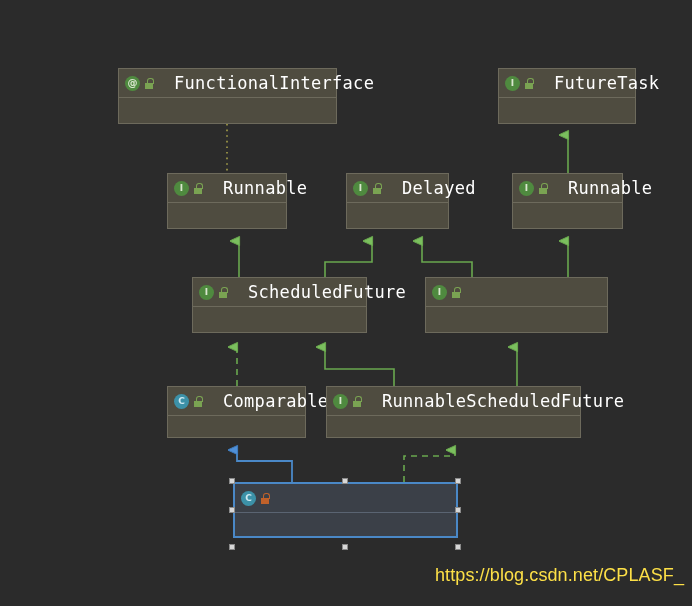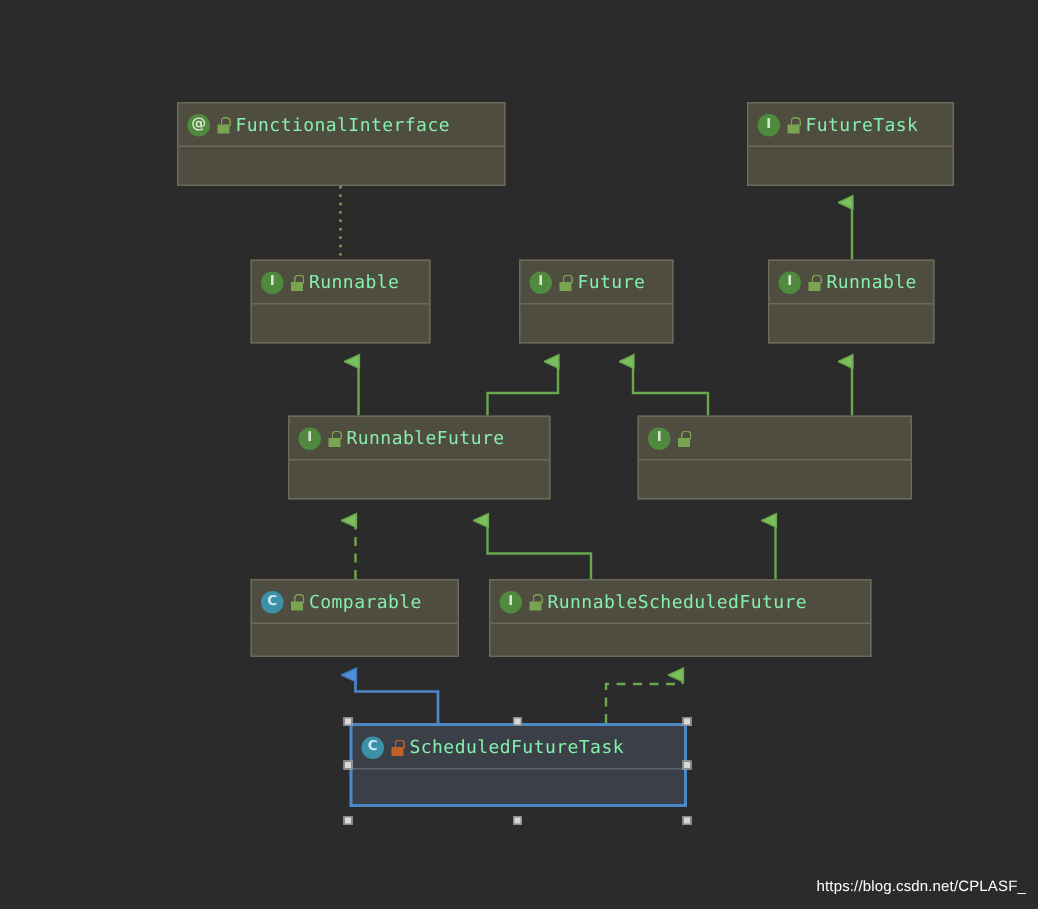--- a/index.html
+++ b/index.html
@@ -38,24 +38,24 @@
     height: 29px;
     padding: 0 10px 0 6px;
     border-bottom: 1px solid #6d6a5c;
     box-sizing: border-box;
     white-space: nowrap;
   }
   .node .body {
     height: 100%;
   }
   .node .nm {
-    color: #86efac;
-    font-size: 12px;
+    color: #ffffff;
+    font-size: 17px;
     letter-spacing: 0.3px;
-    margin-left: 3px;
+    margin-left: 20px;
     line-height: 1;
   }
   
   .badge {
     width: 15px;
     height: 15px;
     border-radius: 50%;
     display: inline-flex;
     align-items: center;
     justify-content: center;
@@ -108,23 +108,23 @@
     height: 6px;
     background: #d8d8d8;
     border: 1px solid #8b8b8b;
     box-sizing: border-box;
     z-index: 12;
   }
   
   #watermark {
     position: absolute;
     right: 8px;
-    bottom: 9px;
-    color: #ffffff;
-    font-size: 10px;
+    bottom: 20px;
+    color: #fde047;
+    font-size: 18px;
     font-family: "Liberation Sans", sans-serif;
     letter-spacing: 0.1px;
     z-index: 20;
   }
 </style>
 </head>
 <body>
 
 <div id="canvas">
 
@@ -197,21 +197,21 @@
     <div class="body"></div>
   </div>
 
   <div class="node" style="left:346px; top:173px; width:103px; height:56px;">
     <div class="hdr">
       <span class="badge iface">I</span>
       <span class="lock">
           <b></b>
           <i></i>
         </span>
-      <span class="nm">Future</span>
+      <span class="nm">Delayed</span>
     </div>
     <div class="body"></div>
   </div>
 
   <div class="node" style="left:512px; top:173px; width:111px; height:56px;">
     <div class="hdr">
       <span class="badge iface">I</span>
       <span class="lock">
           <b></b>
           <i></i>
@@ -221,21 +221,21 @@
     <div class="body"></div>
   </div>
 
   <div class="node" style="left:192px; top:277px; width:175px; height:56px;">
     <div class="hdr">
       <span class="badge iface">I</span>
       <span class="lock">
           <b></b>
           <i></i>
         </span>
-      <span class="nm">RunnableFuture</span>
+      <span class="nm">ScheduledFuture</span>
     </div>
     <div class="body"></div>
   </div>
 
   <div class="node" style="left:425px; top:277px; width:183px; height:56px;">
     <div class="hdr">
       <span class="badge iface">I</span>
       <span class="lock">
           <b></b>
           <i></i>
@@ -268,21 +268,20 @@
     <div class="body"></div>
   </div>
 
   <div class="node selected" style="left:233px; top:482px; width:225px; height:56px;">
     <div class="hdr">
       <span class="badge clazz">C</span>
       <span class="lock private">
           <b></b>
           <i></i>
         </span>
-      <span class="nm">ScheduledFutureTask</span>
     </div>
     <div class="body"></div>
   </div>
 
   <div class="handle" style="left:229px; top:478px;"></div>
   <div class="handle" style="left:342px; top:478px;"></div>
   <div class="handle" style="left:455px; top:478px;"></div>
   <div class="handle" style="left:229px; top:507px;"></div>
   <div class="handle" style="left:455px; top:507px;"></div>
   <div class="handle" style="left:229px; top:544px;"></div>

